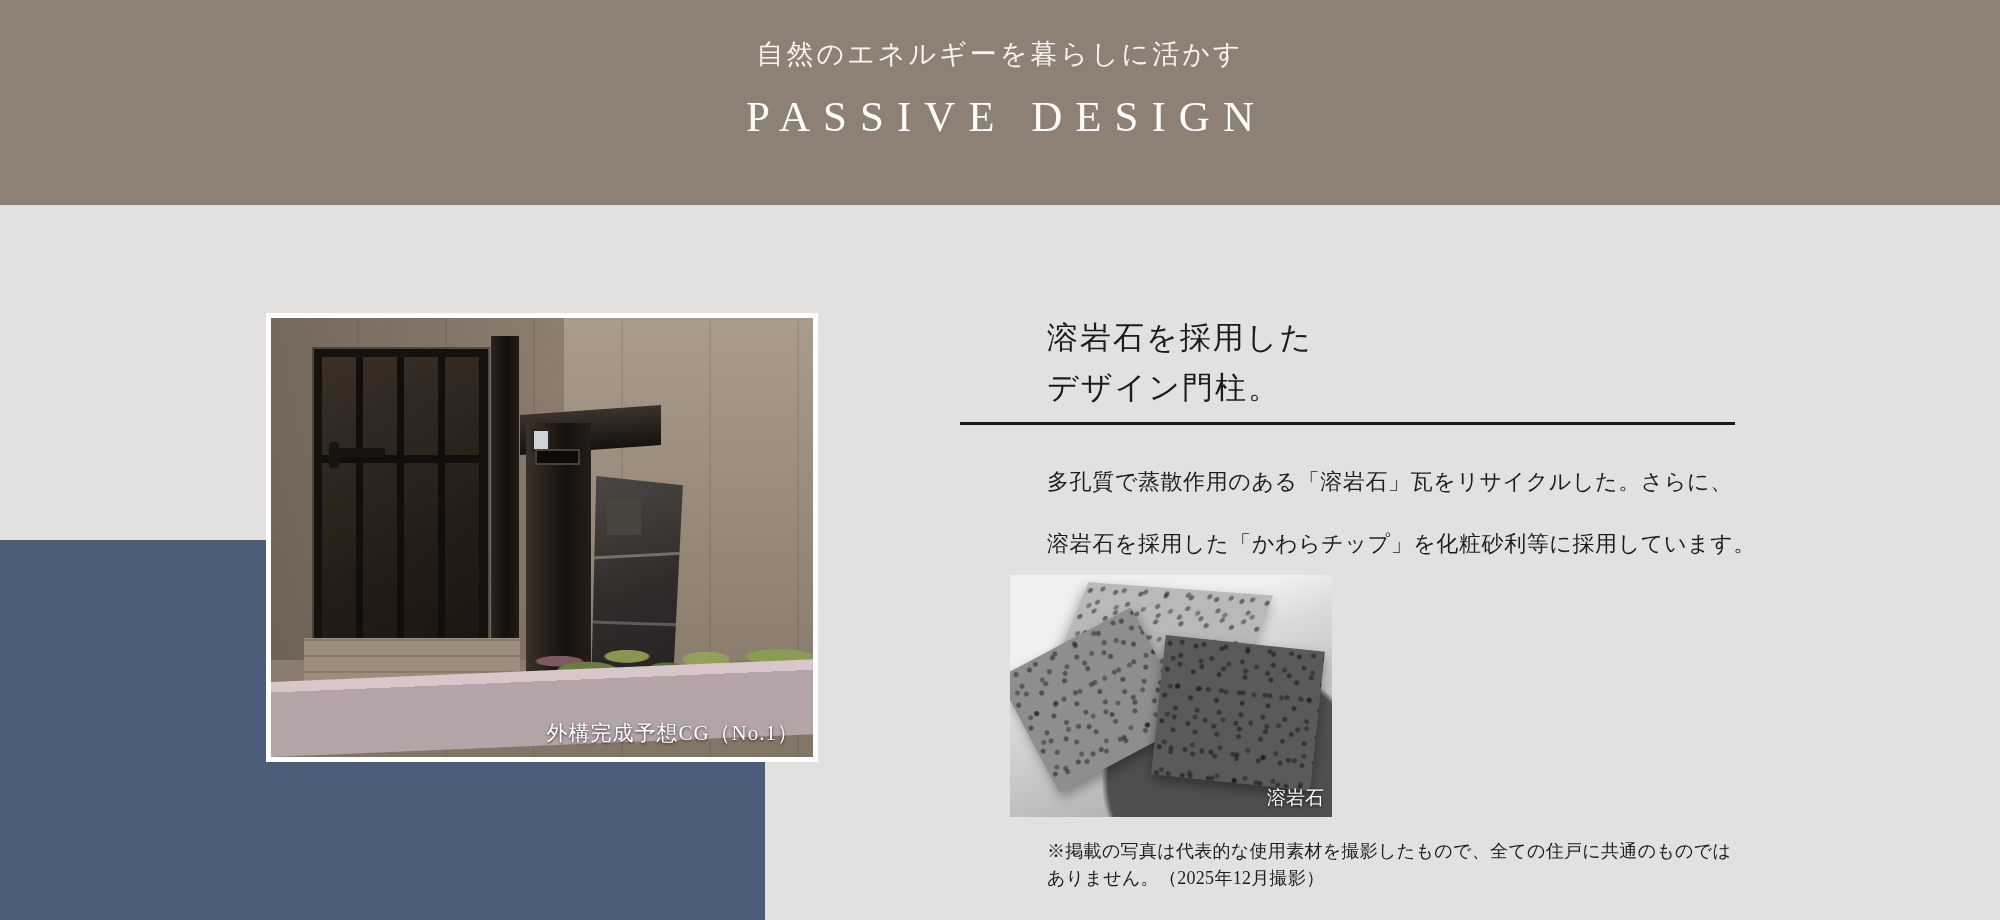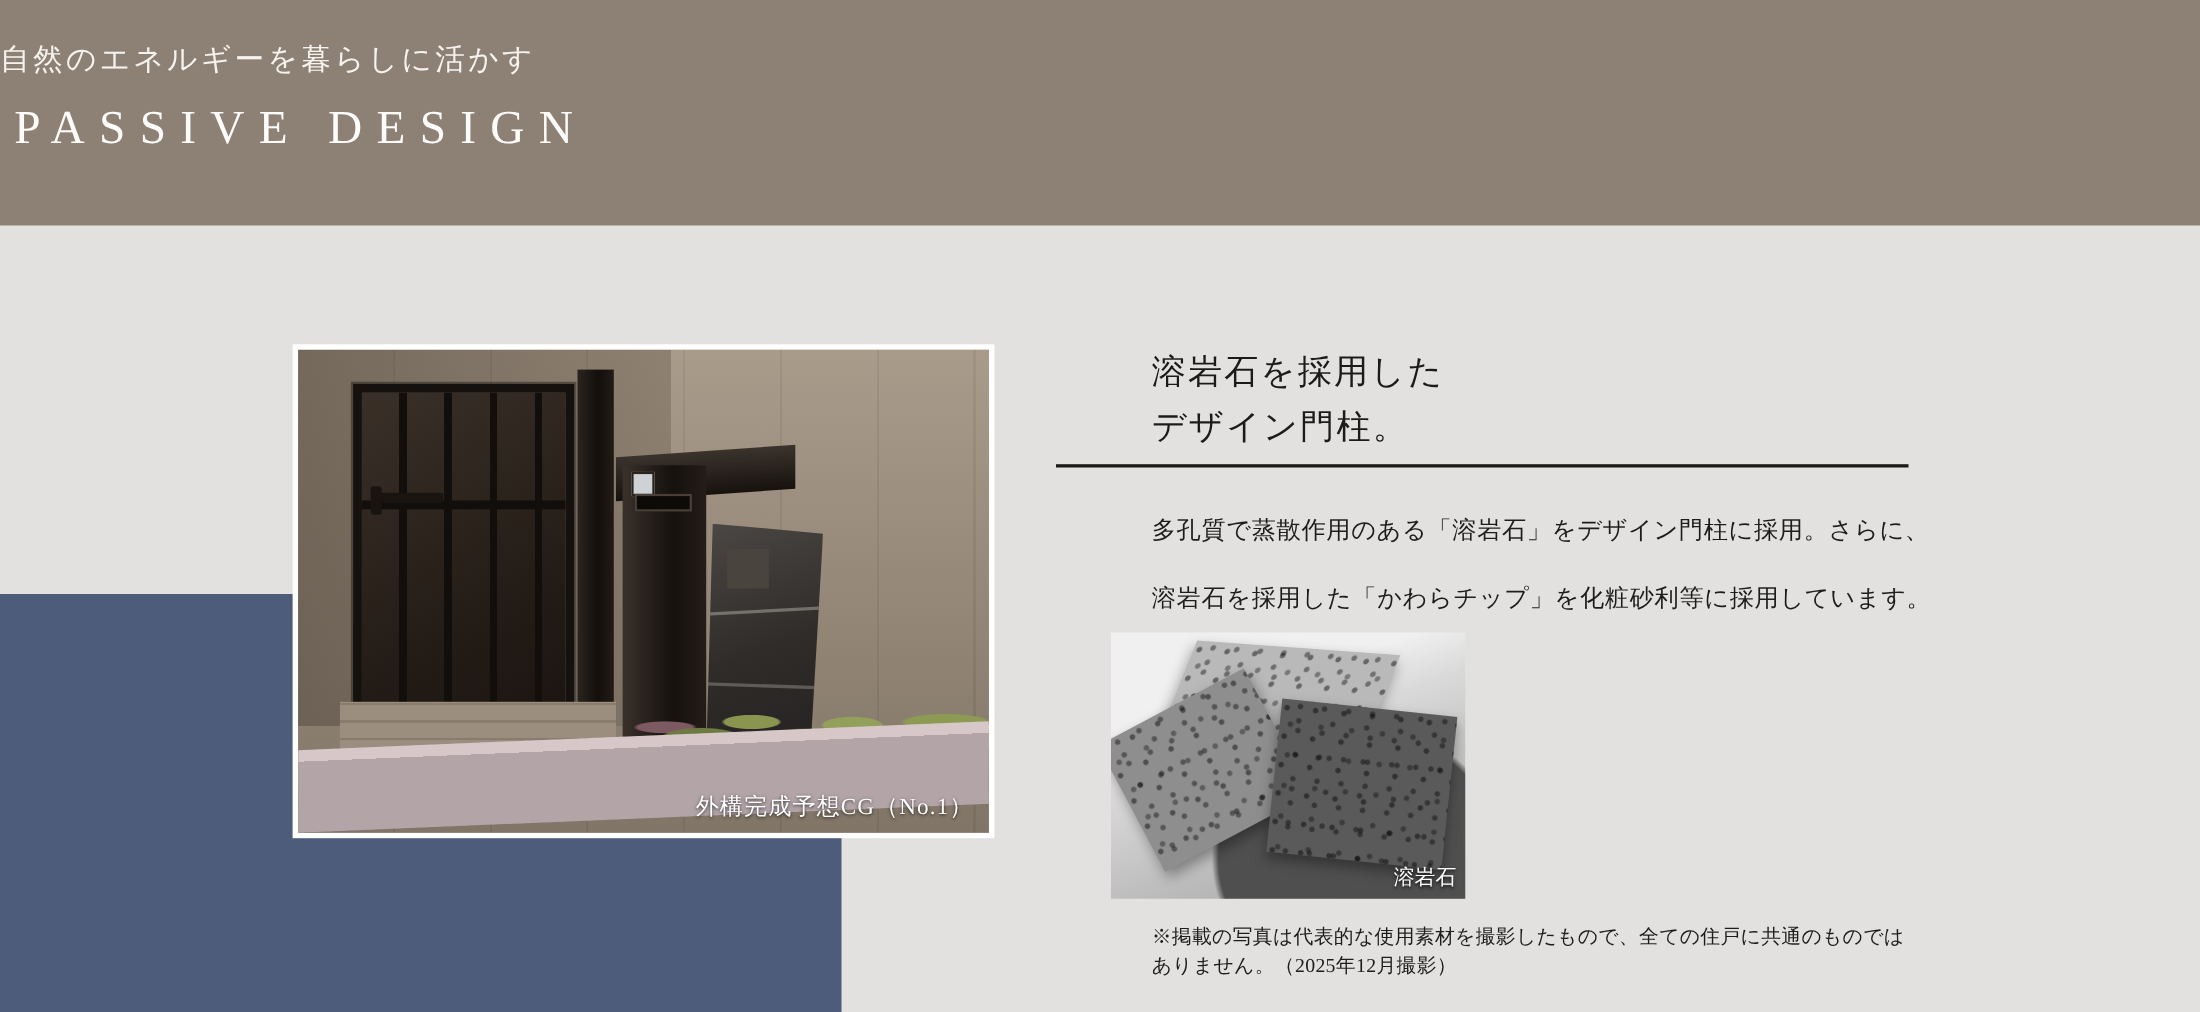--- a/index.html
+++ b/index.html
@@ -9,21 +9,21 @@
     font-family:"Liberation Serif","DejaVu Serif",serif;
     overflow:hidden;
     position:relative;
   }
   .stage{position:relative;width:2000px;height:920px;overflow:hidden;background:#e2e1df;}
 
   
   .header-band{
     position:absolute;left:0;top:0;width:2000px;height:205px;
     background:#8d8176;
-    display:flex;flex-direction:column;align-items:flex-start;justify-content:flex-start;
+    display:flex;flex-direction:column;align-items:center;justify-content:flex-start;
   }
   .header-sub{
     margin-top:36px;
     color:#f6f3ee;
     font-size:27px;
     letter-spacing:3px;
     font-family:"Liberation Serif","DejaVu Serif",serif;
     white-space:nowrap;
   }
   .header-title{
@@ -38,21 +38,21 @@
   }
 
   
   .blue-block{
     position:absolute;left:0;top:540px;width:765px;height:380px;
     background:#4e5c7c;
   }
 
   
   .cg-frame{
-    position:absolute;left:266px;top:313px;width:638px;height:449px;
+    position:absolute;left:266px;top:313px;width:552px;height:449px;
     background:#ffffff;
     padding:5px;
     box-sizing:border-box;
   }
   .cg-photo{
     position:relative;width:100%;height:100%;overflow:hidden;
     background:#8d8070;
   }
   
   .wall{
@@ -268,21 +268,21 @@
   </div>
 
   <div class="right-col">
     <div class="head-line">溶岩石を採用した</div>
     <div class="head-line">デザイン門柱。</div>
   </div>
 
   <div class="divider"></div>
 
   <div class="body-text">
-    <p>多孔質で蒸散作用のある「溶岩石」をデザイン門柱に採用。さらに、</p>
+    <p>多孔質で蒸散作用のある「溶岩石」瓦をリサイクルした。さらに、</p>
     <p>溶岩石を採用した「かわらチップ」を化粧砂利等に採用しています。</p>
   </div>
 
   <div class="mat-row">
     <div class="mat mat-lava">
       <div class="slab slab-a"></div>
       <div class="slab slab-b"></div>
       <div class="slab slab-c"></div>
       <div class="mat-cap">溶岩石</div>
     </div>

